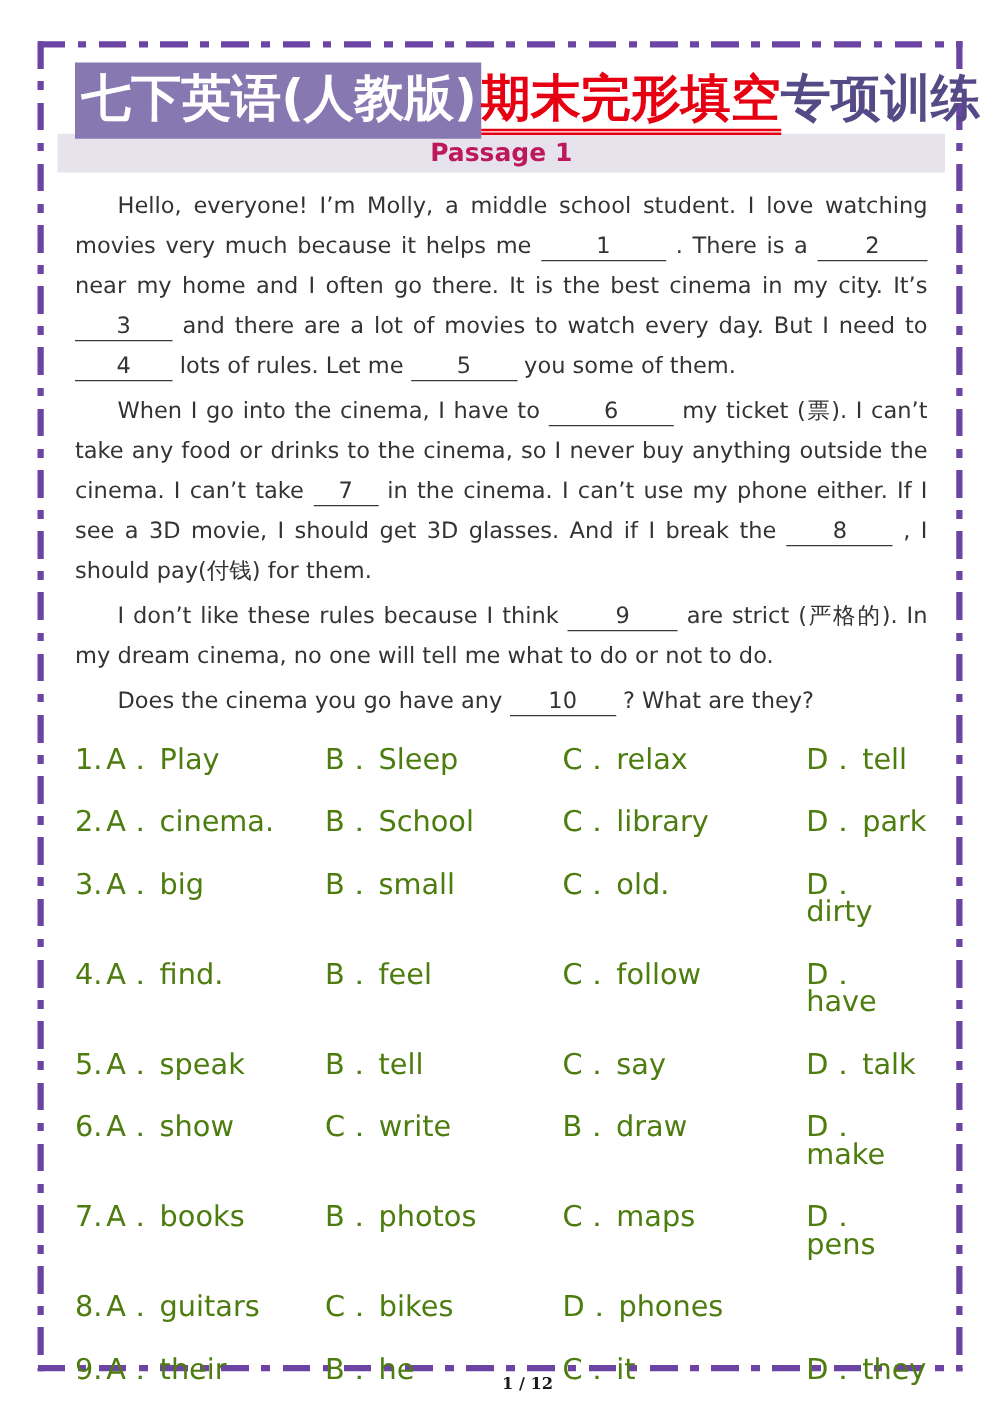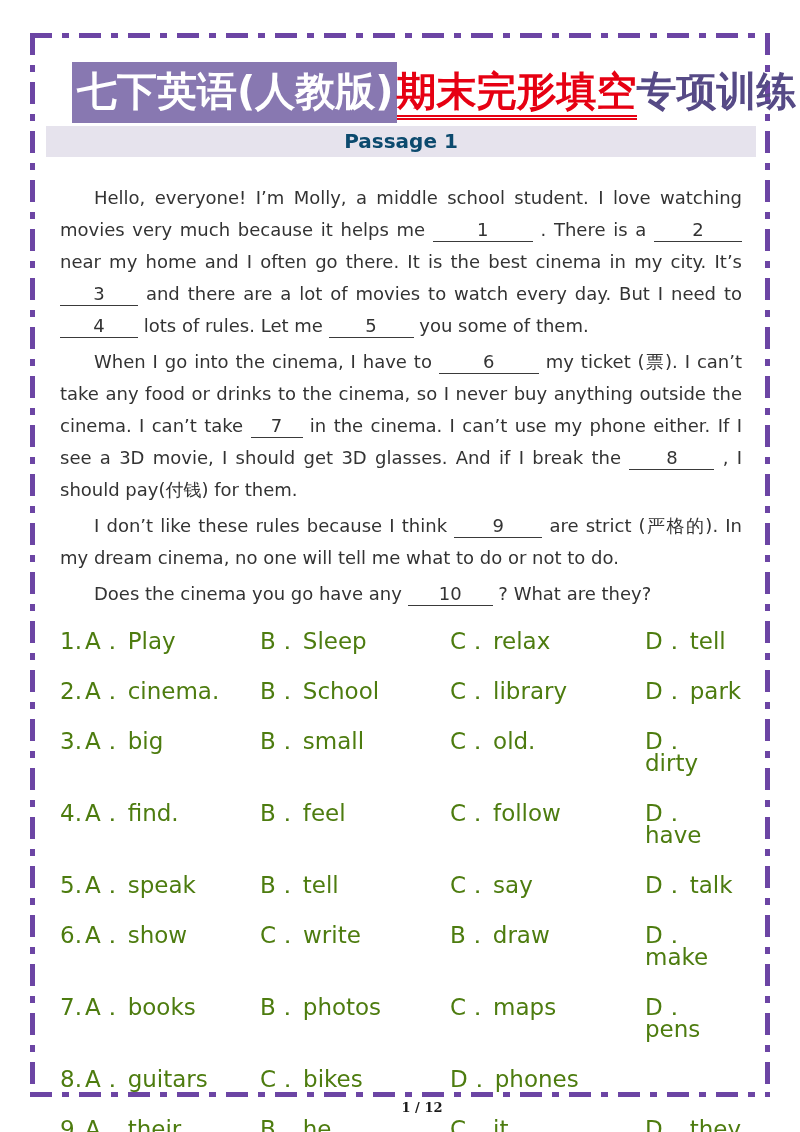--- a/index.html
+++ b/index.html
@@ -19,33 +19,33 @@
   .b-bottom { left: 30px; right: 30px; bottom: 35px; height: 5px;
               background: repeating-linear-gradient(90deg,  #6c45a4 0 22px, transparent 22px 32px, #6c45a4 32px 39px, transparent 39px 49px); }
   .b-left   { top: 33px; bottom: 35px; left: 30px;   width: 5px;
               background: repeating-linear-gradient(180deg, #6c45a4 0 22px, transparent 22px 32px, #6c45a4 32px 39px, transparent 39px 49px); }
   .b-right  { top: 33px; bottom: 35px; right: 30px;  width: 5px;
               background: repeating-linear-gradient(180deg, #6c45a4 0 22px, transparent 22px 32px, #6c45a4 32px 39px, transparent 39px 49px); }
 
   .content { position: absolute; left: 60px; right: 58px; top: 56px; }
 
   .title {
-    margin: 12px;
+    margin: 0;
     font-size: 40px; font-weight: 700; line-height: 1.15;
     white-space: nowrap; letter-spacing: 0;
   }
   .t-box    { background: #8878b1; color: #ffffff; padding: 6px 3px 9px 5px; }
   .t-red    { color: #e60012; border-bottom: 5px double #e60012; padding-bottom: 1px; }
   .t-purple { color: #564a86; }
 
   .passage-bar {
-    margin: 5px -14px 25px -14px;
+    margin: 5px -14px 11px -14px;
     height: 31px; line-height: 31px;
     background: #e6e3ed;
-    color: #0c4a6e; font-size: 20px; font-weight: 700;
+    color: #be185d; font-size: 20px; font-weight: 700;
     text-align: center;
   }
 
   .para {
     margin: 0;
     font-size: 18px; line-height: 32px; color: #333333;
     text-align: justify;
     text-indent: 34px;
   }
   .para + .para { margin-top: 4px; }

